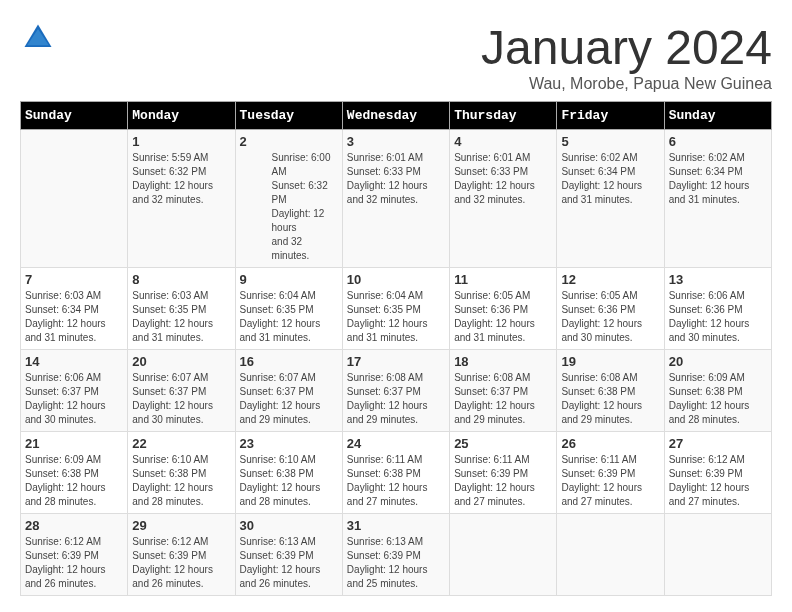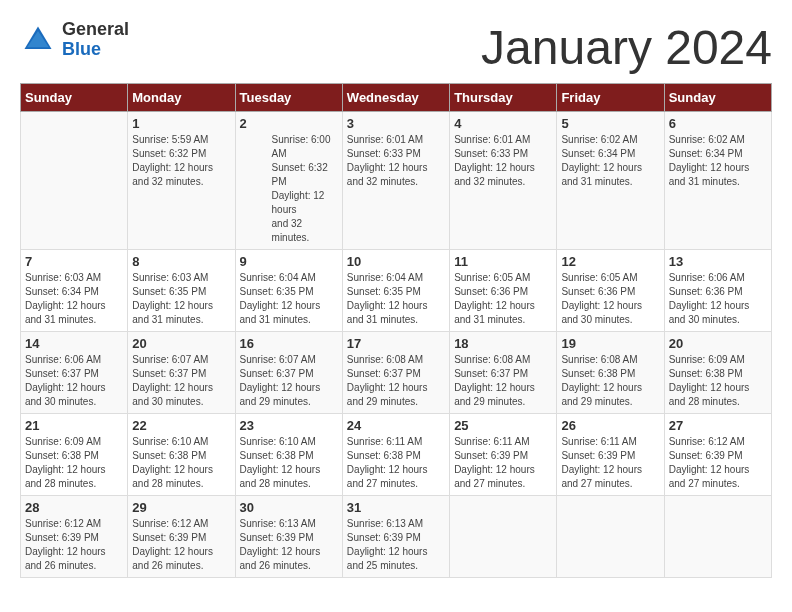--- a/index.html
+++ b/index.html
@@ -43,21 +43,22 @@
     .location {
       font-size: 16px;
       color: #555;
     }
     table {
       width: 100%;
       border-collapse: collapse;
       table-layout: fixed;
     }
     thead tr {
-      background-color: #7f1d1d;
+      background-color: #000000;
+      font-family: Liberation Mono, monospace;
     }
     thead th {
       color: #fff;
       font-size: 13px;
       font-weight: bold;
       padding: 6px 4px;
       text-align: left;
       border: 1px solid #aaa;
     }
     tbody tr {
@@ -91,27 +92,24 @@
   </style>
 </head>
 <body>
 
 <div class="header">
   <div class="logo">
     <svg class="logo-icon" viewBox="0 0 40 40">
       <polygon points="20,5 35,30 5,30" fill="#1a6bbd"></polygon>
       <polygon points="20,10 32,28 8,28" fill="#4a9fdf" opacity="0.5"></polygon>
     </svg>
-    <div class="logo-text">
-      <span class="logo-general">General</span><br>
-      <span class="logo-blue">Blue</span>
-    </div>
   </div>
   <div class="title-block">
     <div class="month-title">January 2024</div>
+    <div class="location">Wau, Morobe, Papua New Guinea</div>
   </div>
 </div>
 
 <table>
   <thead>
     <tr>
     <th>Sunday</th>
         <th>Monday</th>
         <th>Tuesday</th>
         <th>Wednesday</th>

